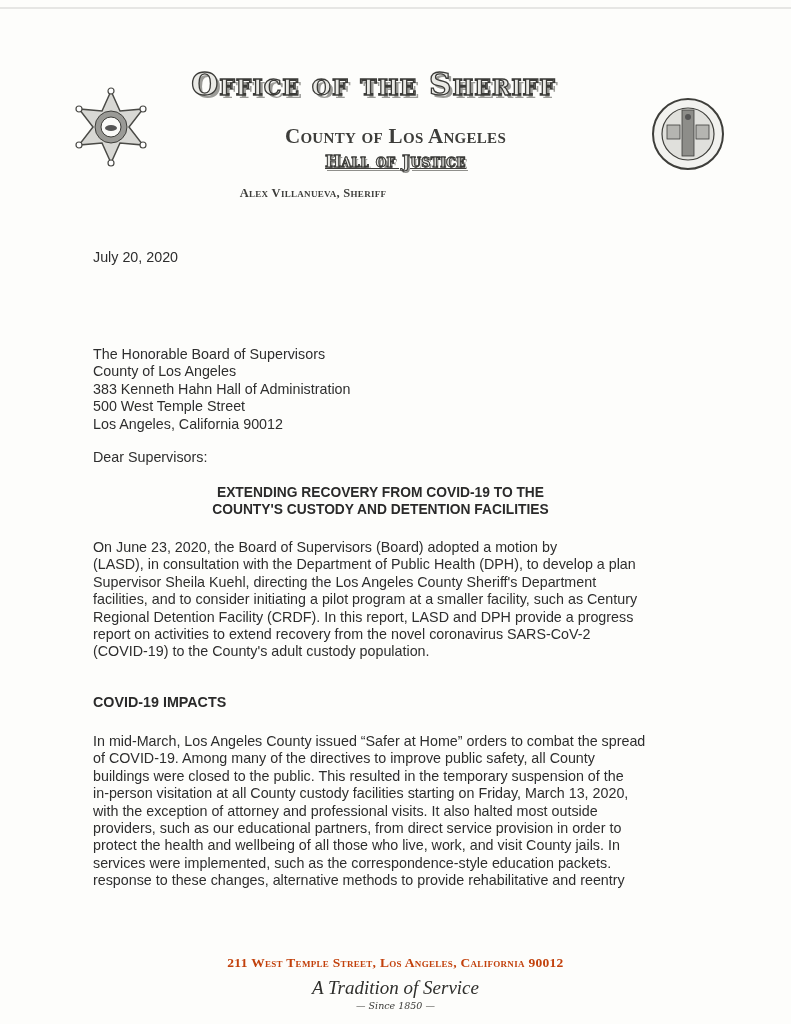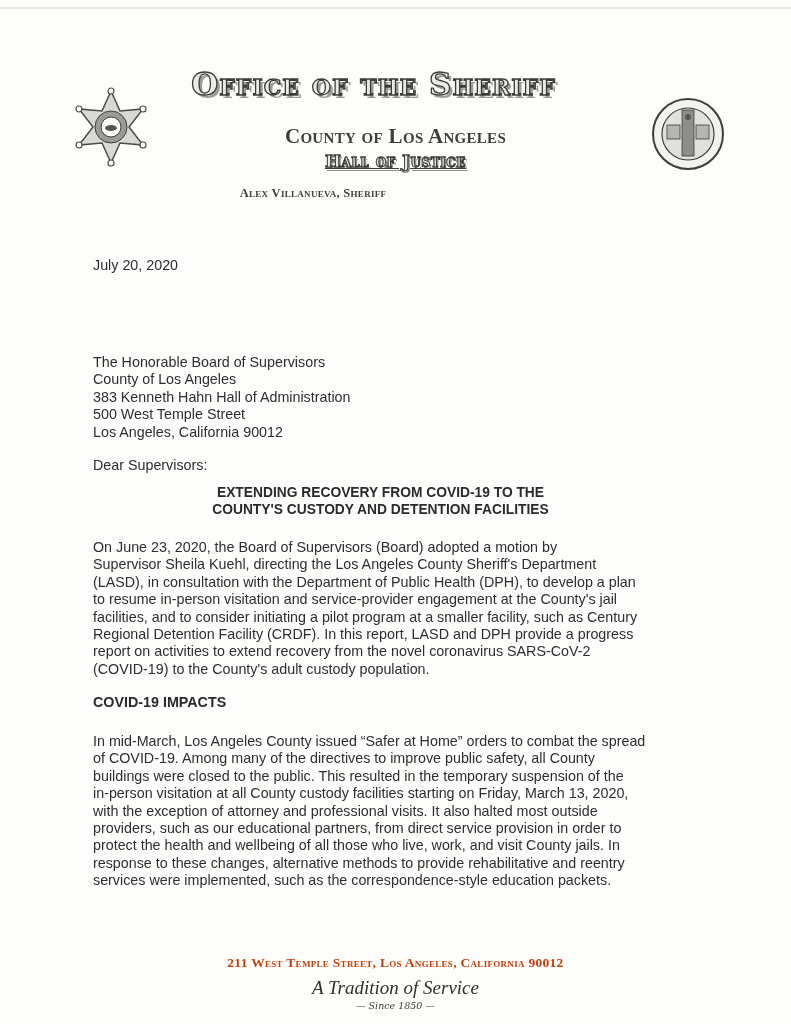--- a/index.html
+++ b/index.html
@@ -24,21 +24,21 @@
     font-family: "DejaVu Serif", serif; font-weight: bold; font-size: 17px; font-variant: small-caps;
     color: #e8e8e4; -webkit-text-stroke: 0.9px #3b3b38; text-shadow: 2px 2px 0 #8f8f8b; letter-spacing: 0.5px; text-decoration: underline;
   }
   .sheriff-name {
     position: absolute; top: 186px; left: 0; width: 626px; text-align: center;
     font-family: "Liberation Serif", serif; font-weight: bold; font-size: 12.5px;
     font-variant: small-caps; color: #3d3d3a; letter-spacing: 0.3px;
   }
   .badge { position: absolute; left: 73px; top: 87px; width: 76px; height: 80px; }
   .seal { position: absolute; left: 651px; top: 97px; width: 74px; height: 74px; }
-  .body-text { position: absolute; left: 93px; font-size: 14.3px; line-height: 17.4px; color: #2e2e2e; margin-top: 8px; }
+  .body-text { position: absolute; left: 93px; font-size: 14.3px; line-height: 17.4px; color: #2e2e2e; }
   .date { top: 249px; }
   .address { top: 346px; }
   .address div { height: 17.4px; }
   .salutation { top: 449px; }
   .subject {
     position: absolute; top: 484px; left: 0; width: 761px; text-align: center;
     font-weight: bold; font-size: 13.8px; line-height: 17.4px; color: #2a2a2a;
   }
   .para { position: absolute; left: 93px; width: 640px; font-size: 14.3px; line-height: 17.4px; color: #2e2e2e; }
   .para1 { top: 539px; }
@@ -103,38 +103,37 @@
 
 <div class="body-text salutation">Dear Supervisors:</div>
 
 <div class="subject">
   <div>EXTENDING RECOVERY FROM COVID-19 TO THE</div>
   <div>COUNTY'S CUSTODY AND DETENTION FACILITIES</div>
 </div>
 
 <div class="para para1">
   <div class="line">On June 23, 2020, the Board of Supervisors (Board) adopted a motion by</div>
+  <div class="line">(LASD), in consultation with the Department of Public Health (DPH), to develop a plan</div>
   <div class="line">Supervisor Sheila Kuehl, directing the Los Angeles County Sheriff's Department</div>
-  <div class="line">(LASD), in consultation with the Department of Public Health (DPH), to develop a plan</div>
-  <div class="line">to resume in-person visitation and service-provider engagement at the County's jail</div>
   <div class="line">facilities, and to consider initiating a pilot program at a smaller facility, such as Century</div>
   <div class="line">Regional Detention Facility (CRDF).  In this report, LASD and DPH provide a progress</div>
   <div class="line">report on activities to extend recovery from the novel coronavirus SARS-CoV-2</div>
   <div class="line">(COVID-19) to the County's adult custody population.</div>
 </div>
 
 <div class="section-head">COVID-19 IMPACTS</div>
 
 <div class="para para2">
   <div class="line">In mid-March, Los Angeles County issued “Safer at Home” orders to combat the spread</div>
   <div class="line">of COVID-19.  Among many of the directives to improve public safety, all County</div>
   <div class="line">buildings were closed to the public.  This resulted in the temporary suspension of the</div>
   <div class="line">in-person visitation at all County custody facilities starting on Friday, March 13, 2020,</div>
   <div class="line">with the exception of attorney and professional visits.  It also halted most outside</div>
   <div class="line">providers, such as our educational partners, from direct service provision in order to</div>
   <div class="line">protect the health and wellbeing of all those who live, work, and visit County jails.  In</div>
+  <div class="line">services were implemented, such as the correspondence-style education packets.</div>
   <div class="line">response to these changes, alternative methods to provide rehabilitative and reentry</div>
-  <div class="line">services were implemented, such as the correspondence-style education packets.</div>
 </div>
 
 <div class="footer-address">211 West Temple Street, Los Angeles, California 90012</div>
 <div class="motto">A Tradition of Service</div>
 <div class="since">— Since 1850 —</div>
 
 </body></html>

